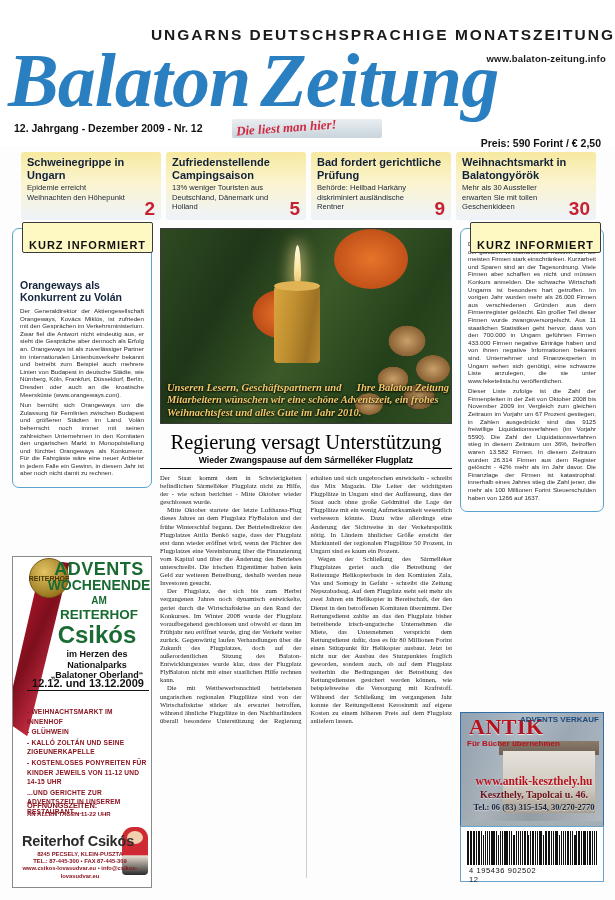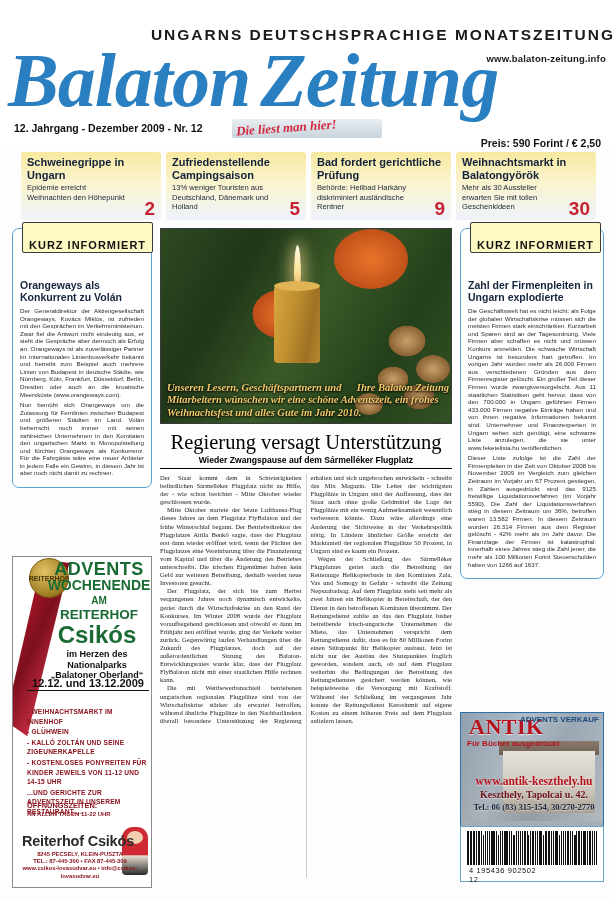--- a/index.html
+++ b/index.html
@@ -412,21 +412,20 @@
       <p>Mitte Oktober startete der letzte Lufthansa-Flug dieses Jahres an dem Flugplatz FlyBalaton und der frühe Winterschlaf begann. Der Betriebsdirektor des Flugplatzes Attila Benkő sagte, dass der Flugplatz erst dann wieder eröffnet wird, wenn der Pächter des Flugplatzes eine Vereinbarung über die Finanzierung vom Kapital und über die Änderung des Betriebes unterschreibt. Die irischen Eigentümer haben kein Geld zur weiteren Betreibung, deshalb werden neue Investoren gesucht.</p>
       <p>Der Flugplatz, der sich bis zum Herbst vergangenen Jahres noch dynamisch entwickelte, geriet durch die Wirtschaftskrise an den Rand der Konkurses. Im Winter 2008 wurde der Flugplatz voraufbegehend geschlossen und obwohl er dann im Frühjahr neu eröffnet wurde, ging der Verkehr weiter zurück. Gegenwärtig laufen Verhandlungen über die Zukunft des Flugplatzes, doch auf der außerordentlichen Sitzung des Balaton-Entwicklungsrates wurde klar, dass der Flugplatz FlyBalaton nicht mit einer staatlichen Hilfe rechnen kann.</p>
       <p>Die mit Wettbewerbsnachteil betriebenen ungarischen regionalen Flugplätze sind von der Wirtschaftskrise stärker als erwartet betroffen, während ähnliche Flugplätze in den Nachbarländern überall besondere Unterstützung der Regierung erhalten und sich ungebrochen entwickeln - schreibt das Mix Magazin. Die Leiter der wichtigsten Flugplätze in Ungarn sind der Auffassung, dass der Staat auch ohne große Geldmittel die Lage der Flugplätze mit ein wenig Aufmerksamkeit wesentlich verbessern könnte. Dazu wäre allerdings eine Änderung der Sichtweise in der Verkehrspolitik nötig. In Ländern ähnlicher Größe erreicht der Marktanteil der regionalen Flugplätze 50 Prozent, in Ungarn sind es kaum ein Prozent.</p>
       <p>Wegen der Schließung des Sármelléker Flugplatzes geriet auch die Betreibung der Reiterauge Helikopterbasis in den Komitaten Zala, Vas und Somogy in Gefahr - schreibt die Zeitung Nepszabadsag. Auf dem Flugplatz steht seit mehr als zwei Jahren ein Helikopter in Bereitschaft, der den Dienst in den betroffenen Komitaten übernimmt. Der Rettungsdienst zahlte an das den Flugplatz bisher betreibende irisch-ungarische Unternehmen die Miete, das Unternehmen verspricht dem Rettungsdienst dafür, dass es für 80 Millionen Forint einen Stützpunkt für Helikopter ausbaut. Jetzt ist nicht nur der Ausbau des Stutzpunktes fraglich geworden, sondern auch, ob auf dem Flugplatz weiterhin die Bedingungen der Betreibung des Rettungsdienstes gesichert werden können, wie beispielsweise die Versorgung mit Kraftstoff. Während der Schließung im vergangenen Jahr konnte der Rettungsdienst Kerosinmit auf eigene Kosten zu einem höheren Preis auf dem Flugplatz anliefern lassen.</p>
     </div>
   </div>
 
   <div class="col-right">
     <div class="kibox">
       <div class="ki-badge">KURZ INFORMIERT</div>
-      <div class="ki-title">Zahl der Firmenpleiten in Ungarn explodierte</div>
       <div class="ki-body">
         <p>Die Geschäftswelt hat es nicht leicht: als Folge der globalen Wirtschaftskrise müssen sich die meisten Firmen stark einschränken. Kurzarbeit und Sparen sind an der Tagesordnung. Viele Firmen aber schaffen es nicht und müssen Konkurs anmelden. Die schwache Wirtschaft Ungarns ist besonders hart getroffen. Im vorigen Jahr wurden mehr als 26.000 Firmen aus verschiedenen Gründen aus dem Firmenregister gelöscht. Ein großer Teil dieser Firmen wurde zwangsversorgelscht. Aus 11 staatlichen Statistiken geht hervor, dass von den 700.000 in Ungarn geführten Firmen 433.000 Firmen negative Einträge haben und von ihnen negative Informationen bekannt sind. Unternehmer und Finanzexperten in Ungarn sehen sich genötigt, eine schwarze Liste anzulegen, die sie unter www.feketelista.hu veröffentlichen.</p>
         <p>Dieser Liste zufolge ist die Zahl der Firmenpleiten in der Zeit von Oktober 2008 bis November 2009 im Vergleich zum gleichen Zeitraum im Vorjahr um 67 Prozent gestiegen, in Zahlen ausgedrückt sind das 9125 freiwillige Liquidationsverfahren (im Vorjahr 5590). Die Zahl der Liquidationsverfahren stieg in diesem Zeitraum um 36%, betroffen waren 13.582 Firmen. In diesem Zeitraum wurden 26.314 Firmen aus dem Register gelöscht - 42% mehr als im Jahr davor. Die Finanzlage der Firmen ist katastrophal: innerhalb eines Jahres stieg die Zahl jener, die mehr als 100 Millionen Forint Steuerschulden haben von 1266 auf 1637.</p>
       </div>
     </div>
   </div>
 
   <div class="ad-csikos">
     <div class="ad-ribbon"></div>
     <div class="ad-seal">
@@ -459,23 +458,23 @@
     </div>
   </div>
 
   <div class="ad-antik">
     <div class="antik-photo">
       <div class="antik-roof"></div>
       <div class="antik-house"></div>
     </div>
     <div class="antik-title">ANTIK</div>
     <div class="antik-sub1">ADVENTS VERKAUF</div>
-    <div class="antik-sub2">Für Bücher ausgedrückt</div>
+    <div class="antik-sub2">Für Bücher übernehmen</div>
     <div class="antik-url">www.antik-keszthely.hu</div>
-    <div class="antik-addr">Keszthely, Tapolcai u. 42.</div>
+    <div class="antik-addr">Keszthely, Tapolcai u. 46.</div>
     <div class="antik-tel">Tel.: 06 (83) 315-154, 30/270-2770</div>
   </div>
 
   <div class="barcode-box">
     <div class="bars" id="bars">
         <i style="width: 1.76px; margin-right: 0.88px;"></i>
         <i style="width: 0.88px; margin-right: 0.88px;"></i>
         <i style="width: 0.88px; margin-right: 0.88px;"></i>
         <i style="width: 1.76px; margin-right: 0.88px;"></i>
         <i style="width: 0.88px; margin-right: 0.88px;"></i>

